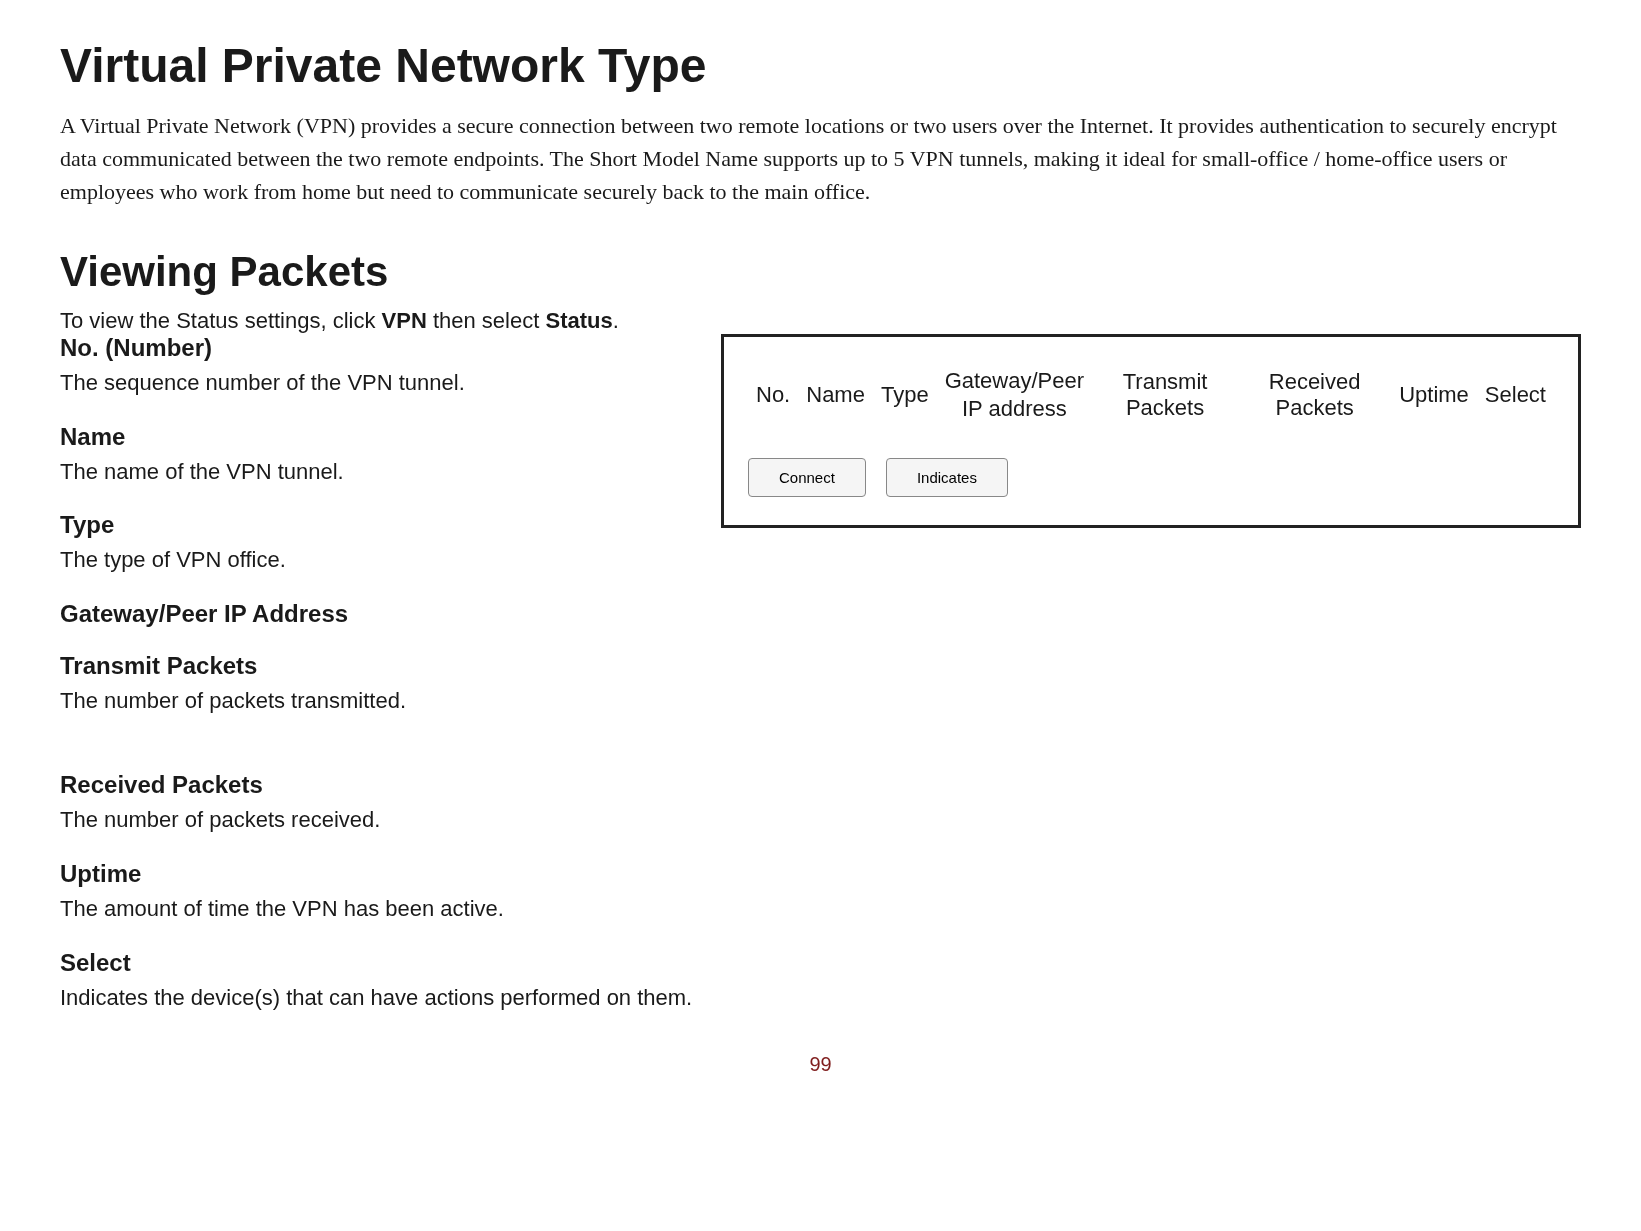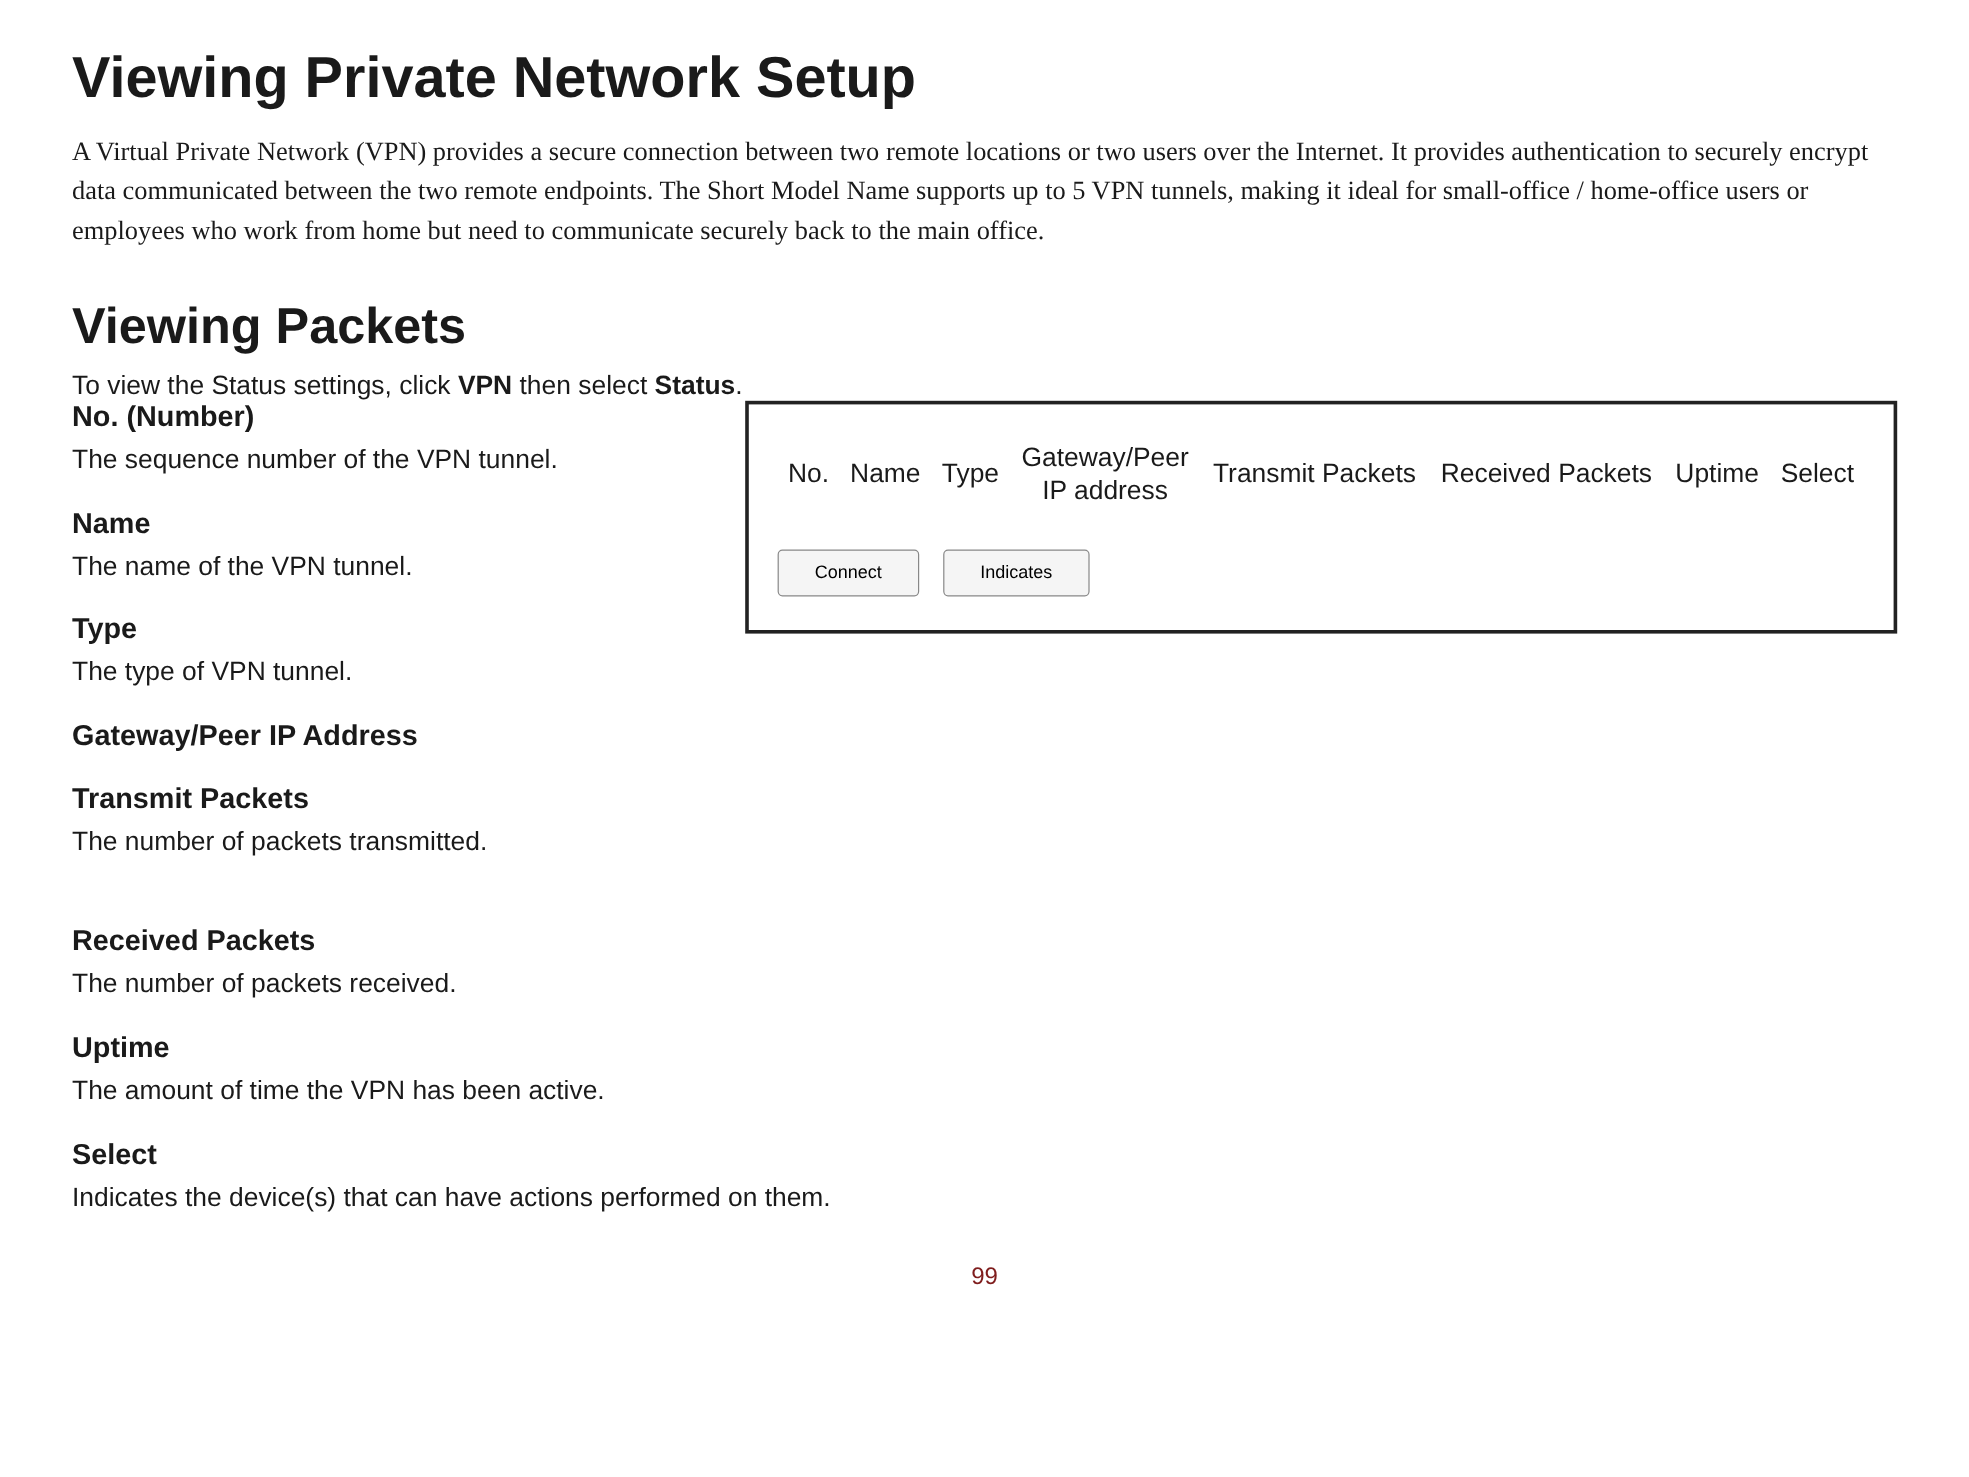--- a/index.html
+++ b/index.html
@@ -41,21 +41,21 @@
     }
     .two-col {
       display: flex;
       gap: 36px;
       align-items: flex-start;
     }
     .left-col {
       flex: 1;
     }
     .right-col {
-      width: 960px;
+      width: 860px;
       flex-shrink: 0;
     }
     .field-block {
       margin-bottom: 24px;
     }
     .field-label {
       font-size: 24px;
       font-weight: bold;
       margin-bottom: 6px;
     }
@@ -104,21 +104,21 @@
     .page-number {
       text-align: center;
       font-size: 20px;
       margin-top: 40px;
       color: #7f1d1d;
     }
   </style>
 </head>
 <body>
 
-<h1 class="page-title">Viewing Private Network Setup</h1>
+<h1 class="page-title">Virtual Private Network Type</h1>
 
 <p class="intro-text">A Virtual Private Network (VPN) provides a secure connection between two remote locations or two users over the Internet. It provides authentication to securely encrypt data communicated between the two remote endpoints. The Short Model Name supports up to 5 VPN tunnels, making it ideal for small-office / home-office  users or employees who work from home but need to communicate securely back to the main office.</p>
 
 <h2 class="section-title">Viewing Packets</h2>
 
 <p class="section-subtitle">
   <span>To view the Status settings, click </span><strong>VPN</strong><span> then select </span><strong>Status</strong><span>.</span>
 </p>
 
 <div class="two-col">
@@ -130,21 +130,21 @@
       <div class="field-desc">The sequence number of the VPN tunnel.</div>
     </div>
 
     <div class="field-block">
       <div class="field-label">Name</div>
       <div class="field-desc">The name of the VPN tunnel.</div>
     </div>
 
     <div class="field-block">
       <div class="field-label">Type</div>
-      <div class="field-desc">The type of VPN tunnel.</div>
+      <div class="field-desc">The type of VPN office.</div>
     </div>
 
     <div class="field-block">
       <div class="field-label">Gateway/Peer IP Address</div>
     </div>
 
     <div class="field-block">
       <div class="field-label">Transmit Packets</div>
       <div class="field-desc">The number of packets transmitted.</div>
     </div>

